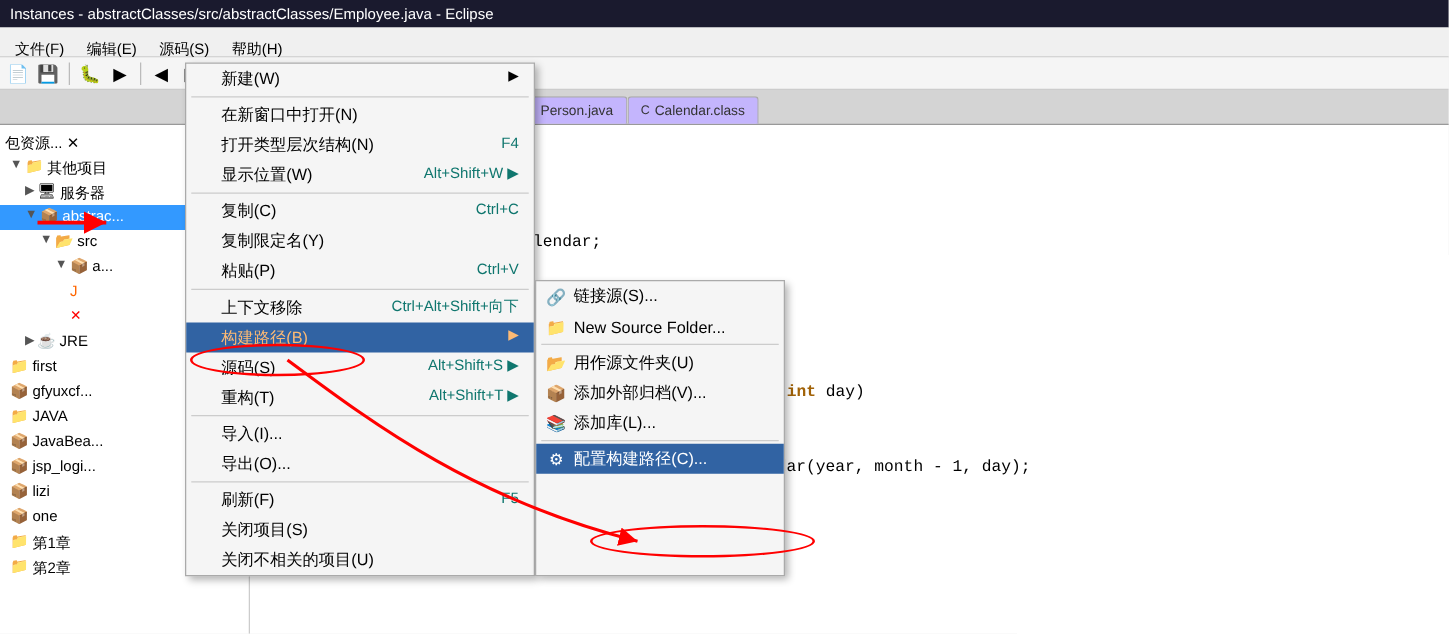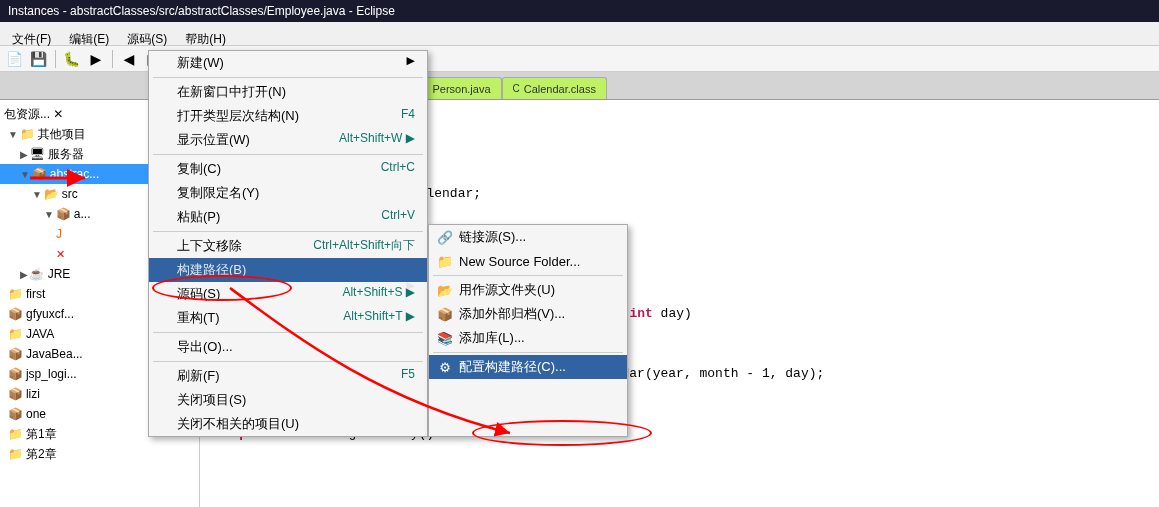--- a/index.html
+++ b/index.html
@@ -75,21 +75,21 @@
       display: flex;
       align-items: flex-end;
       padding: 0 0 0 200px;
       border-bottom: 1px solid #999;
     }
     .tab {
       height: 22px;
       padding: 0 10px;
       display: flex;
       align-items: center;
-      background: #bef264;
+      background: #c4b5fd;
       border: 1px solid #aaa;
       border-bottom: none;
       font-size: 11px;
       cursor: pointer;
       gap: 4px;
       color: #333;
       border-radius: 3px 3px 0 0;
     }
     .tab.active {
       background: #fff;
@@ -105,21 +105,21 @@
       border-right: 1px solid #ccc;
       overflow-y: auto;
       font-size: 12px;
       padding: 4px 0;
       position: relative;
     }
 
     
     .tree-node {
       display: flex;
-      align-items: center;
+      align-items: flex-start;
       padding: 2px 4px;
       cursor: pointer;
       white-space: nowrap;
       color: #000;
       height: 20px;
     }
     .tree-node.selected { background: #3399ff; color: #fff; }
     .tree-indent { display: inline-block; }
     .tree-arrow { font-size: 10px; margin-right: 2px; color: #555; }
     .tree-icon { margin-right: 3px; font-size: 12px; }
@@ -132,21 +132,21 @@
       position: relative;
       font-family: "Courier New", monospace;
       font-size: 13px;
     }
     #editor-content {
       padding: 4px 8px;
       line-height: 1.5;
       color: #000;
     }
     .code-line { height: 20px; display: flex; align-items: center; }
-    .kw { color: #be185d; font-weight: bold; }
+    .kw { color: #a16207; font-weight: bold; }
 
     
     #ctx-overlay {
       position: absolute;
       top: 50px;
       left: 148px;
       z-index: 200;
       display: flex;
       gap: 0;
     }
@@ -161,21 +161,21 @@
     }
     .ctx-item {
       display: flex;
       align-items: flex-start;
       padding: 3px 12px 3px 28px;
       cursor: pointer;
       position: relative;
       height: 24px;
       color: #000;
     }
-    .ctx-item.highlighted { background: #3163a3; color: #e5e5e5; flex-direction: column; }
+    .ctx-item.highlighted { background: #3163a3; color: #fdba74; }
     .ctx-item .shortcut {
       margin-left: auto;
       color: #0f766e;
       font-size: 12px;
       padding-left: 20px;
     }
     .ctx-item .arrow-r {
       margin-left: auto;
       font-size: 11px;
     }
@@ -459,20 +459,23 @@
     <div class="ctx-item">
       <span>源码(S)</span>
       <span class="shortcut">Alt+Shift+S ▶</span>
     </div>
     <div class="ctx-item">
       <span>重构(T)</span>
       <span class="shortcut">Alt+Shift+T ▶</span>
     </div>
     <div class="ctx-sep"></div>
     <div class="ctx-item">
+      <span>导入(I)...</span>
+    </div>
+    <div class="ctx-item">
       <span>导出(O)...</span>
     </div>
     <div class="ctx-sep"></div>
     <div class="ctx-item">
       <span>刷新(F)</span>
       <span class="shortcut">F5</span>
     </div>
     <div class="ctx-item">
       <span>关闭项目(S)</span>
     </div>

